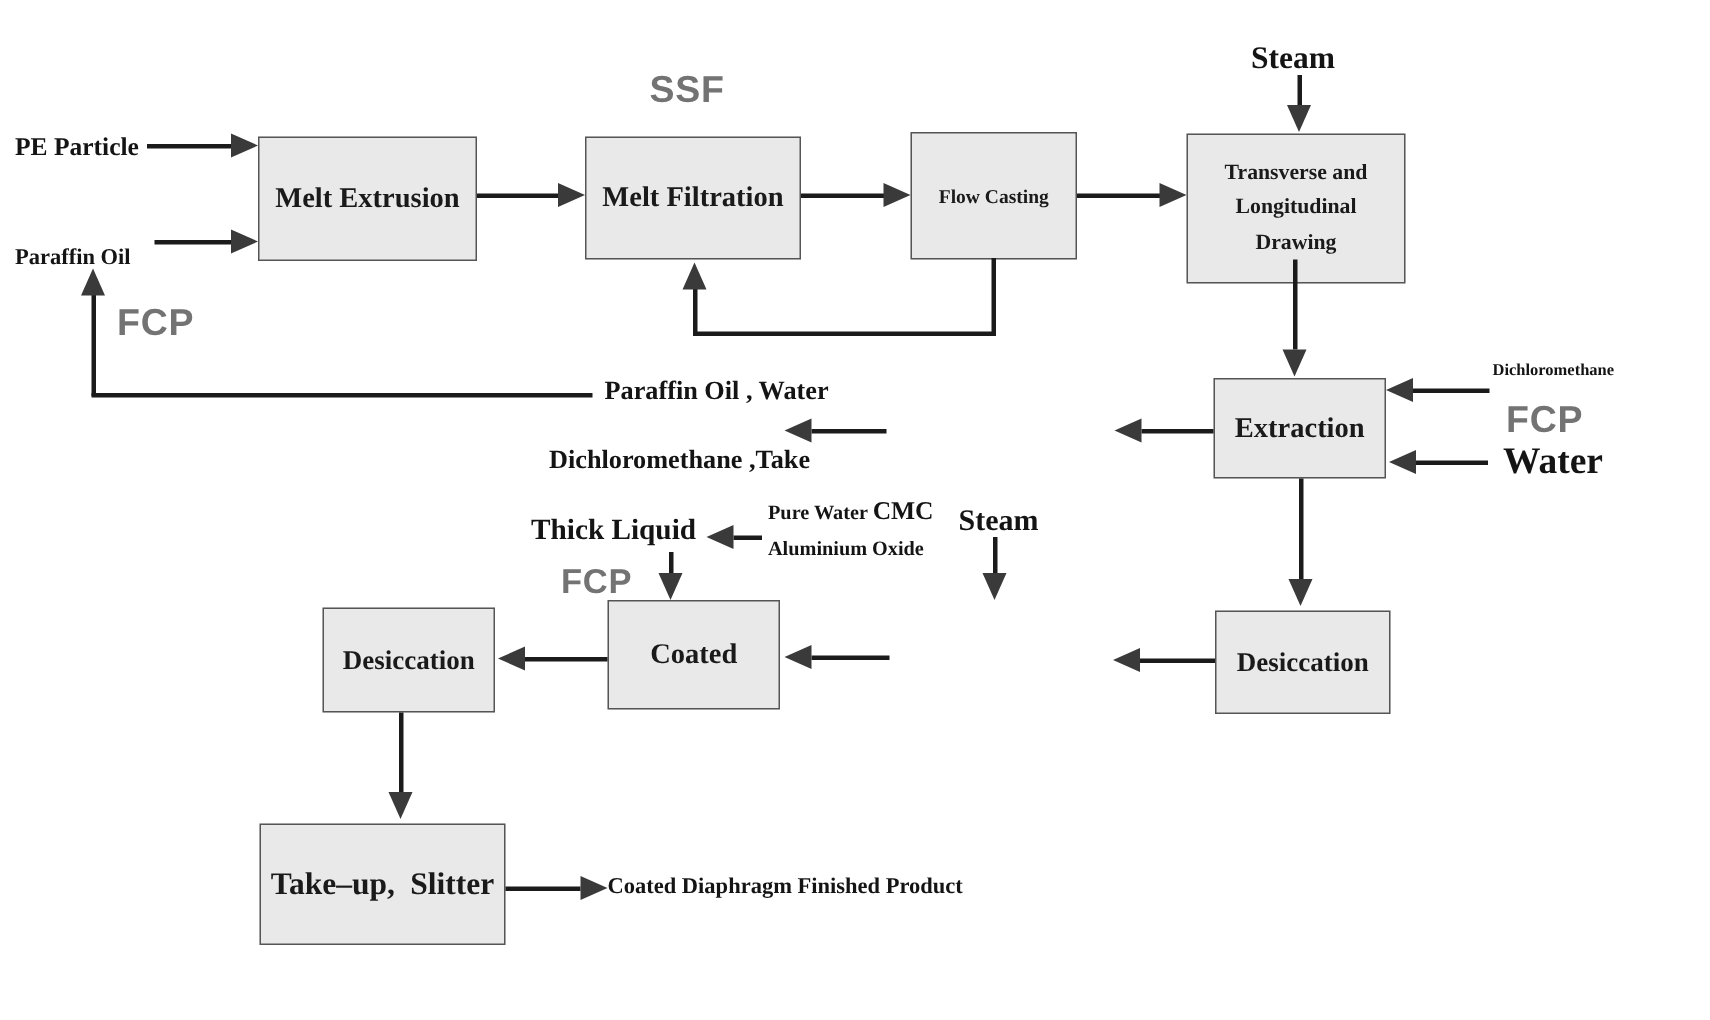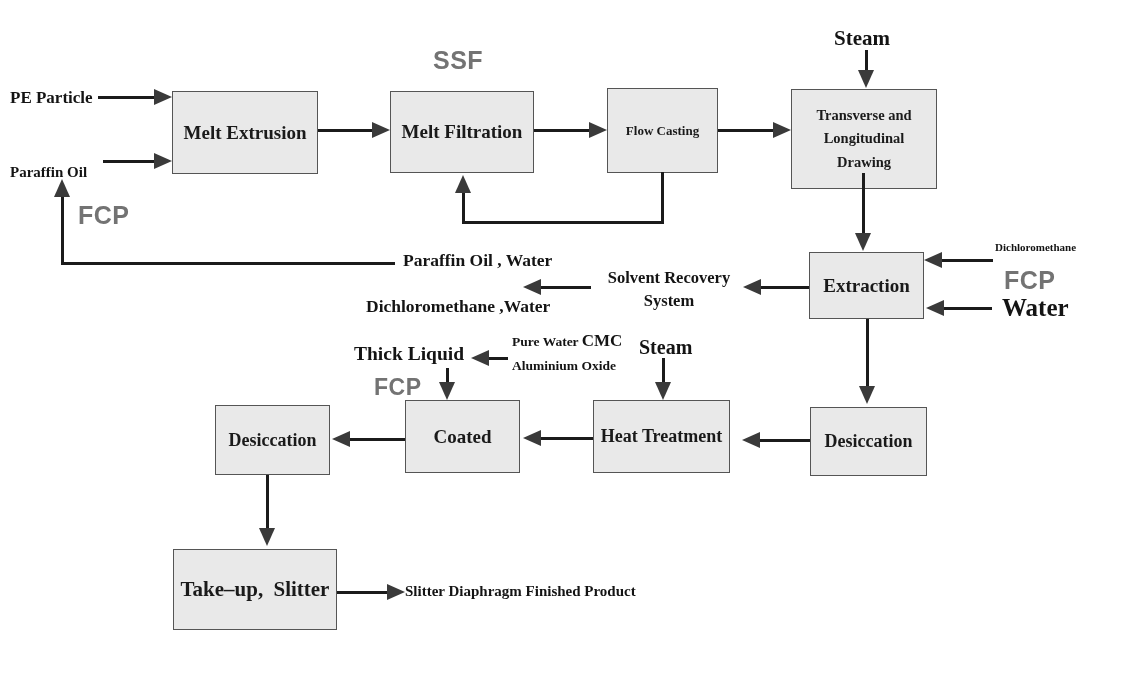--- a/index.html
+++ b/index.html
@@ -55,23 +55,20 @@
   </div>
 
   <div class="box nowrap" style="left:809px;top:252px;width:115px;height:67px;font-size:19px;">
     <span>Extraction</span>
   </div>
 
   <div class="box nowrap" style="left:810px;top:407px;width:117px;height:69px;font-size:18px;">
     <span>Desiccation</span>
   </div>
 
-  <div class="box nowrap" style="left:593px;top:400px;width:137px;height:73px;font-size:18px;">
-    <span>Heat Treatment</span>
-  </div>
 
   <div class="box nowrap" style="left:405px;top:400px;width:115px;height:73px;font-size:19px;">
     <span>Coated</span>
   </div>
 
   <div class="box nowrap" style="left:215px;top:405px;width:115px;height:70px;font-size:18px;">
     <span>Desiccation</span>
   </div>
 
   <div class="box nowrap" style="left:173px;top:549px;width:164px;height:81px;font-size:21px;word-spacing:5px;">
@@ -81,41 +78,37 @@
   <div class="lbl" style="left:10px;top:88px;font-size:17px;">PE Particle</div>
 
   <div class="lbl" style="left:10px;top:152px;font-size:15px;margin-top:12px;">Paraffin Oil</div>
 
   <div class="lbl" style="left:834px;top:26px;font-size:21px;">Steam</div>
 
   <div class="lbl" style="left:995px;top:241px;font-size:11px;">Dichloromethane</div>
 
   <div class="lbl" style="left:1002px;top:294px;font-size:25px;">Water</div>
 
-  <div class="lbl center" style="left:592px;top:266px;width:154px;font-size:16.5px;line-height:1.4;">
-    <span class="bl" style="display:block;">Solvent Recovery</span>
-    <span class="bl" style="display:block;">System</span>
-  </div>
 
   <div class="lbl" style="left:403px;top:250px;font-size:17.5px;">Paraffin Oil , Water</div>
 
-  <div class="lbl" style="left:366px;top:296px;font-size:17.5px;">Dichloromethane ,Water</div>
+  <div class="lbl" style="left:366px;top:296px;font-size:17.5px;">Dichloromethane ,Take</div>
 
   <div class="lbl" style="left:354px;top:343px;font-size:19.5px;">Thick Liquid</div>
 
   <div class="lbl" style="left:512px;top:331px;font-size:13.5px;">
     <span>Pure Water</span>
     <span style="font-size:17px;">CMC</span>
   </div>
 
   <div class="lbl" style="left:512px;top:358px;font-size:13.5px;">Aluminium Oxide</div>
 
   <div class="lbl" style="left:639px;top:336px;font-size:20px;">Steam</div>
 
-  <div class="lbl" style="left:405px;top:583px;font-size:15px;">Slitter Diaphragm Finished Product</div>
+  <div class="lbl" style="left:405px;top:583px;font-size:15px;">Coated Diaphragm Finished Product</div>
 
   <div class="green" style="left:433px;top:46px;font-size:25px;">SSF</div>
   <div class="green" style="left:78px;top:201px;font-size:25px;">FCP</div>
   <div class="green" style="left:1004px;top:266px;font-size:25px;">FCP</div>
   <div class="green" style="left:374px;top:374px;font-size:23px;">FCP</div>
 
   <div class="hl" style="left:98px;top:96px;width:58px;"></div>
   <div class="ah ah-r" style="left:154px;top:89px;"></div>
 
   <div class="hl" style="left:103px;top:160px;width:53px;"></div>

